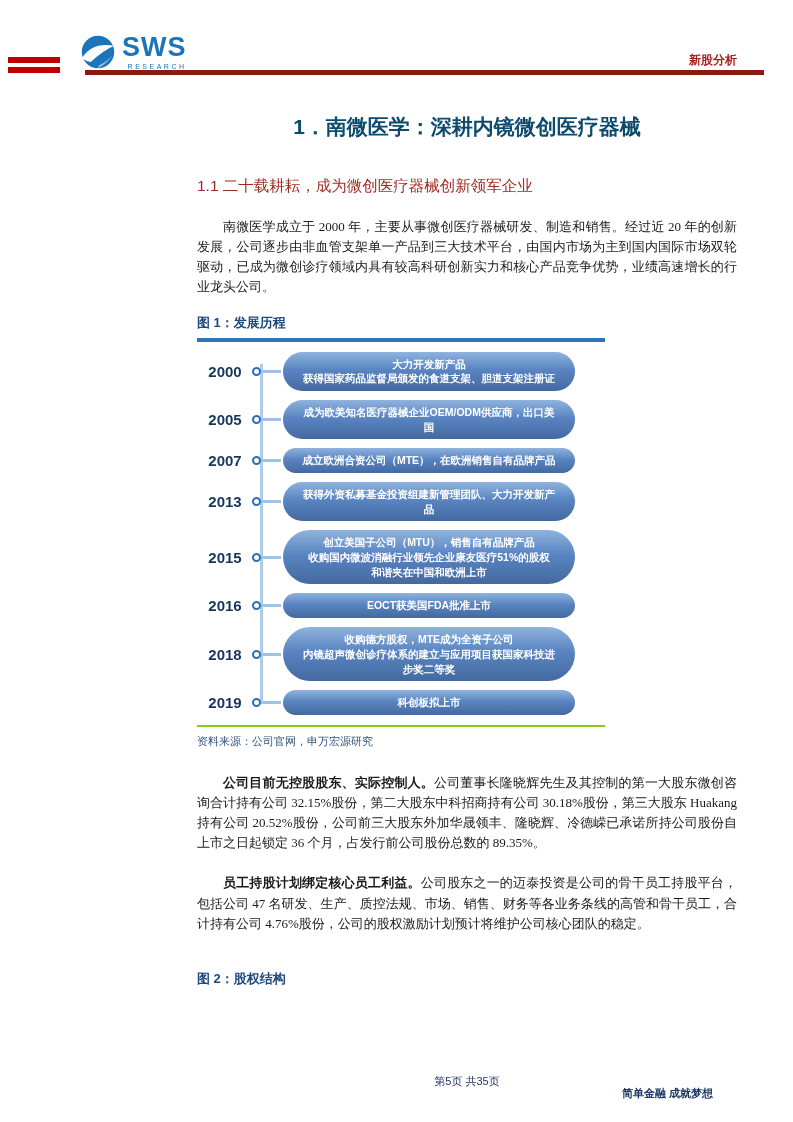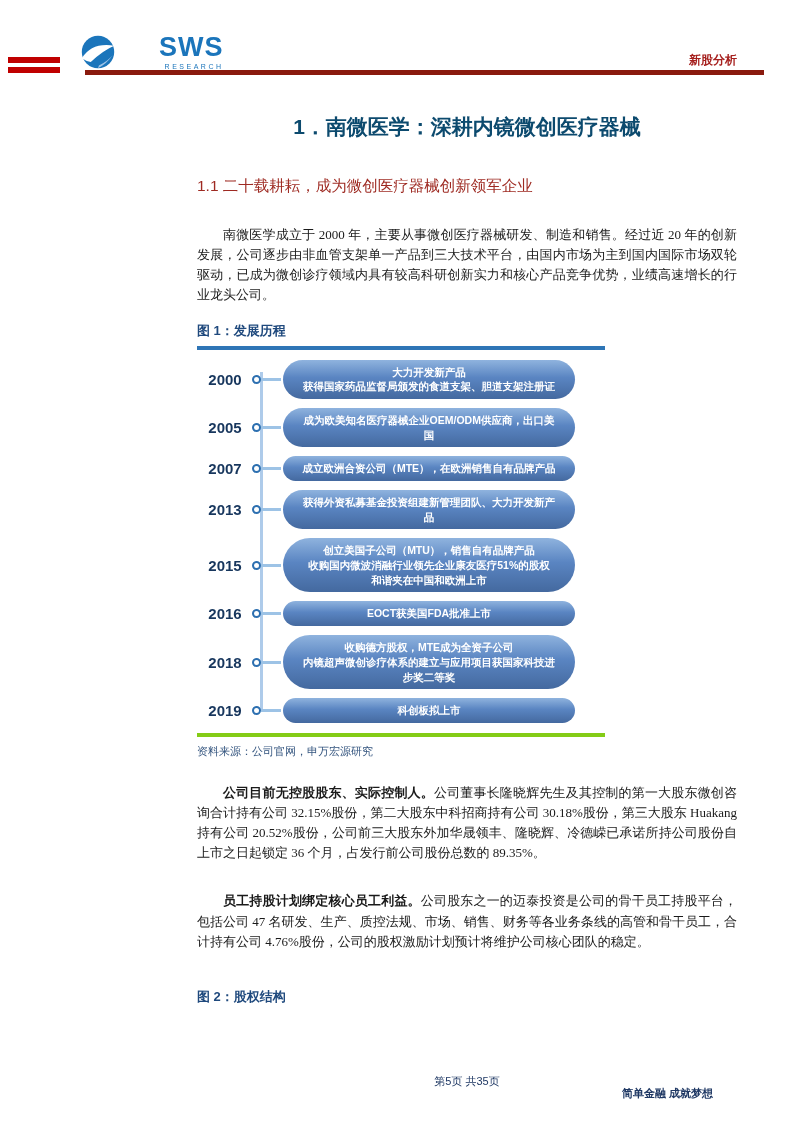--- a/index.html
+++ b/index.html
@@ -6,49 +6,49 @@
   html,body { background:#ffffff; }
   .page {
     position:relative; width:793px; height:1122px; margin:0 auto;
     background:#ffffff; overflow:hidden;
     font-family:"Liberation Sans", sans-serif;
   }
 
   
   .red-bars { position:absolute; left:8px; top:57px; width:52px; }
   .red-bars .bar { height:6px; background:#c00000; margin-bottom:4px; }
-  .logo { position:absolute; left:80px; top:34px; display:flex; align-items:flex-end;gap:37px; }
+  .logo { position:absolute; left:80px; top:34px; display:flex; align-items:flex-end; }
   .logo-icon { width:36px; height:36px; margin-right:6px; }
   .logo-texts { display:flex; flex-direction:column; line-height:1; }
   .logo-main { font-size:27px; font-weight:bold; color:#1b75bb; letter-spacing:1px; }
   .logo-sub  { font-size:7px; color:#1b75bb; letter-spacing:2.5px; margin-top:2px; text-align:right; }
   .report-type { position:absolute; right:56px; top:52px; font-size:12px; font-weight:bold; color:#a6201e; }
   .header-rule { position:absolute; left:85px; top:70px; width:679px; height:5px; background:#8a1a0e; }
 
   
   .main { position:absolute; left:197px; right:56px; top:75px; }
   .page-title {
     margin-top:38px; font-size:21px; font-weight:bold; color:#0c4a6e;
     font-family:"Liberation Sans", sans-serif;
     text-align:center;
   }
   .section-heading { margin-top:35px; font-size:15.5px; font-weight:normal; color:#9e2a22; }
   .body-p {
-    margin-top:28px; font-family:"Liberation Serif", serif;
+    margin-top:20px; font-family:"Liberation Serif", serif;
     font-size:13px; line-height:1.55; color:#1a1a1a;
     text-align:justify; text-indent:2em;
   }
   .lead { font-weight:bold; }
 
   .figure-label { margin-top:16px; font-size:13px; font-weight:bold; color:#1f497d; }
 
   
   .figure {
     margin-top:6px; width:408px;
-    border-top:4px solid #2e75b6; border-bottom:4px solid #84cc16;
+    border-top:4px solid #2e75b6; border-bottom:2px solid #84cc16;
     padding:10px 0;
   }
   .tl-body { position:relative; }
   .tl-vline { position:absolute; left:63px; top:12px; bottom:12px; width:3px; background:#aecbea; }
   .tl-row { position:relative; display:flex; align-items:center; margin-bottom:9px; }
   .tl-row:last-child { margin-bottom:0; }
   .tl-year { width:56px; text-align:center; font-size:15px; font-weight:bold; color:#17365d; }
   .tl-node {
     width:9px; height:9px; border-radius:50%;
     background:#ffffff; border:2px solid #2c6fb0; margin-left:-1px; z-index:2; flex:0 0 auto;

